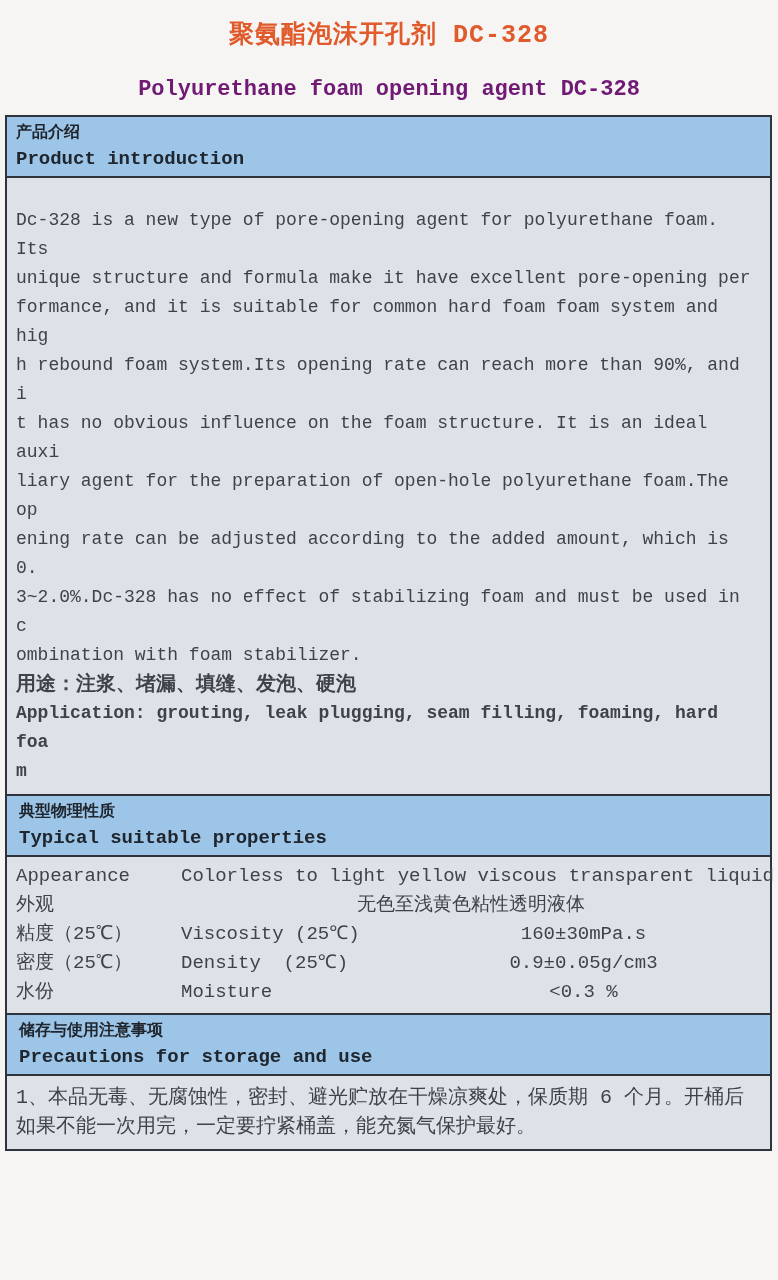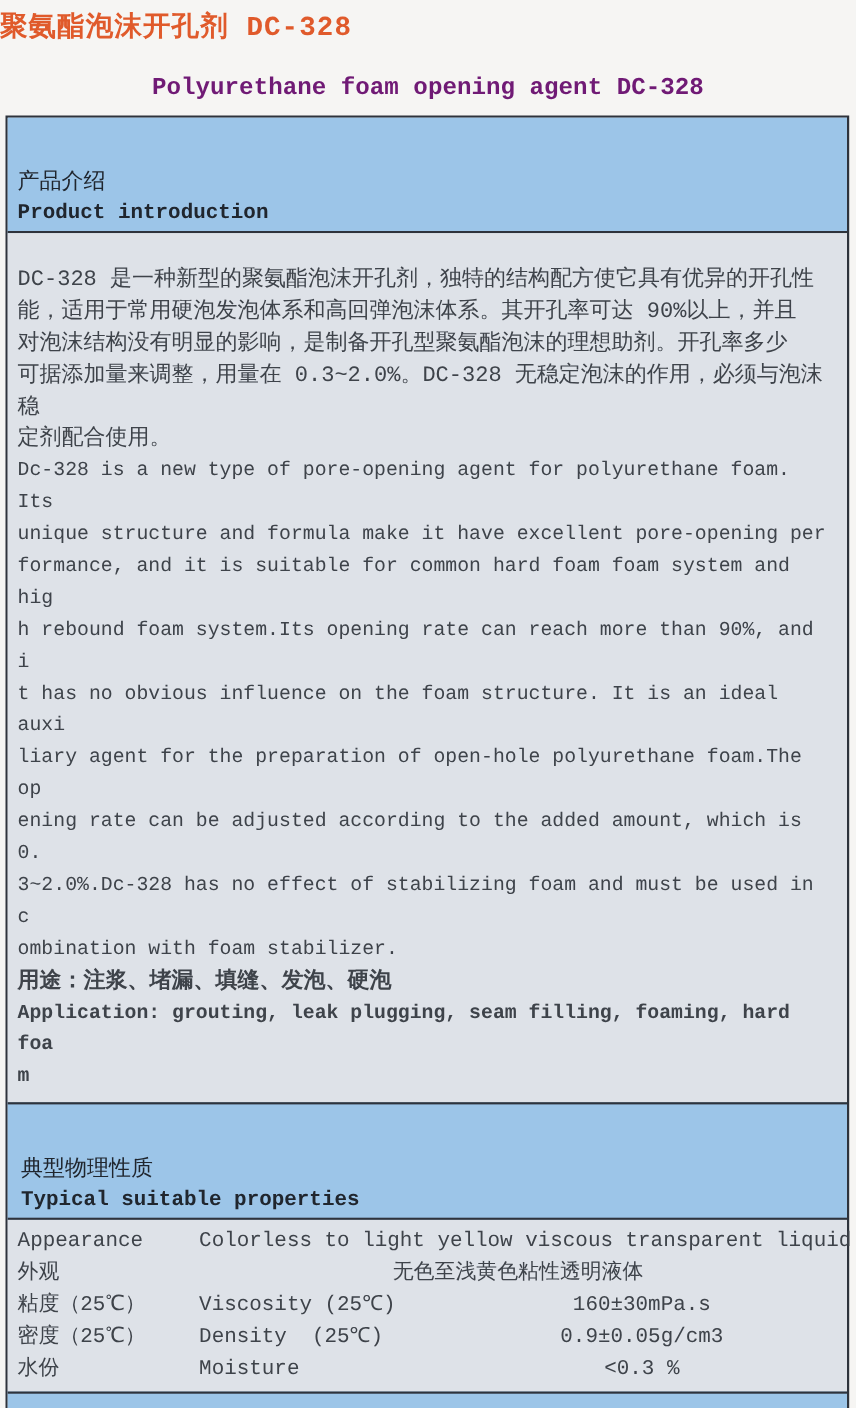--- a/index.html
+++ b/index.html
@@ -4,21 +4,22 @@
 <style>
   * { margin:0; padding:0; box-sizing:border-box; }
   html,body {
     width:778px; height:1280px;
     background:#f6f5f3;
     overflow:hidden;
     font-family:"Liberation Mono","DejaVu Sans Mono",monospace;
     color:#3e434a;
   }
   .page-title-cn {
-    padding-top:7px;
+    padding-top:17px;
+    text-align:center;
     font-size:25px;
     font-weight:bold;
     color:#e05a2b;
     letter-spacing:1px;
   }
   .page-title-en {
     margin-top:27px;
     text-align:center;
     font-size:22px;
     font-weight:bold;
@@ -28,21 +29,21 @@
     margin:13px 6px 0 5px;
     border:2px solid #2e333c;
   }
   .section-header {
     background:#9cc5e8;
     padding:3px 9px 4px 9px;
     color:#20262e;
     border-bottom:2px solid #2e333c;
   }
   .section-header.bordered-top { border-top:2px solid #2e333c;padding-left:12px; }
-  .hdr-cn { font-size:20px; font-weight:normal; line-height:26px;margin-top:44px; }
+  .hdr-cn { font-size:16px; font-weight:bold; line-height:26px; }
   .hdr-en { font-size:19px; font-weight:bold; line-height:26px; }
   .section-body {
     background:#dee2e8;
   }
   .intro-body { padding:28px 9px 8px 9px; }
   .para-cn {
     font-size:20px;
     line-height:29px;
     white-space:pre-line;
   }
@@ -81,25 +82,20 @@
 <div class="page-title-cn">聚氨酯泡沫开孔剂 DC-328</div>
 <div class="page-title-en">Polyurethane foam opening agent DC-328</div>
 
 <div class="doc-table">
 
   <div class="section-header">
     <div class="hdr-cn">产品介绍</div>
     <div class="hdr-en">Product introduction</div>
   </div>
   <div class="section-body intro-body">
-    <div class="para-cn">DC-328 是一种新型的聚氨酯泡沫开孔剂，独特的结构配方使它具有优异的开孔性
-能，适用于常用硬泡发泡体系和高回弹泡沫体系。其开孔率可达 90%以上，并且
-对泡沫结构没有明显的影响，是制备开孔型聚氨酯泡沫的理想助剂。开孔率多少
-可据添加量来调整，用量在 0.3~2.0%。DC-328 无稳定泡沫的作用，必须与泡沫稳
-定剂配合使用。</div>
     <div class="para-en">Dc-328 is a new type of pore-opening agent for polyurethane foam. Its
  unique structure and formula make it have excellent pore-opening per
 formance, and it is suitable for common hard foam foam system and hig
 h rebound foam system.Its opening rate can reach more than 90%, and i
 t has no obvious influence on the foam structure. It is an ideal auxi
 liary agent for the preparation of open-hole polyurethane foam.The op
 ening rate can be adjusted according to the added amount, which is 0.
 3~2.0%.Dc-328 has no effect of stabilizing foam and must be used in c
 ombination with foam stabilizer.</div>
     <div class="application-block">

